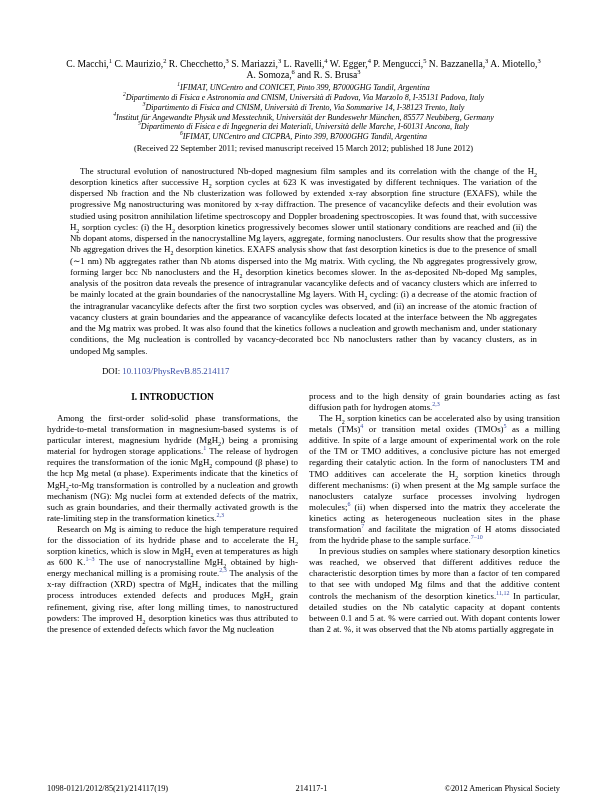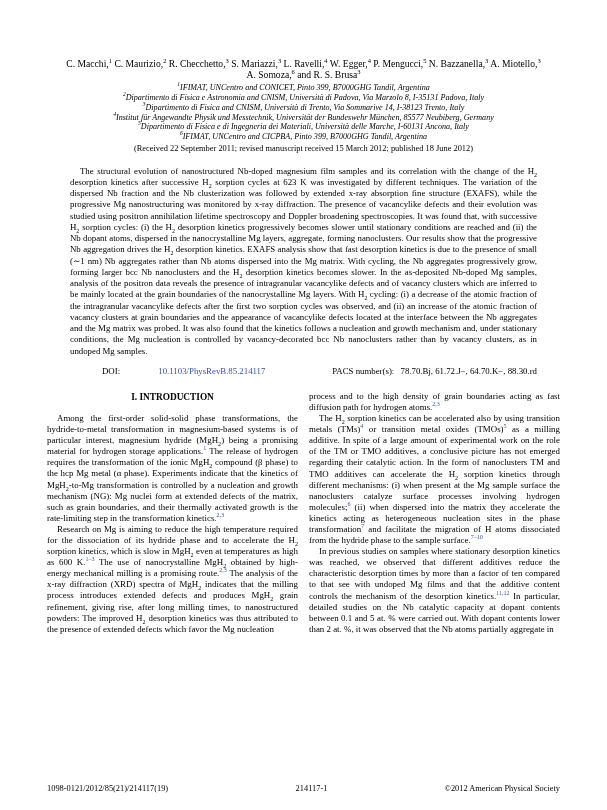--- a/index.html
+++ b/index.html
@@ -26,21 +26,21 @@
   .abstract{
     width:467px; margin:13px auto 0;
     font-size:8.8px; line-height:11.25px; text-align:justify; text-indent:10px;
   }
   .doi-row{
     width:467px; margin:9px auto 0;
     font-size:8.8px; display:flex; align-items:baseline;
     padding-left:32px; box-sizing:border-box;
   }
   .doi-row .pacs{ margin-left:auto; }
-  a.doi-link{ color:var(--link); text-decoration:none; cursor:pointer;margin-left:36px; }
+  a.doi-link{ color:var(--link); text-decoration:none; cursor:pointer; }
   .pacs-label{ margin-right:4px; }
   .cols{ display:flex; gap:11px; margin:15px 47px 0; }
   .col{ flex:1; font-size:8.9px; line-height:11.1px; text-align:justify; }
   .col p{ margin:0; text-indent:10px; }
   .col p.noindent{ text-indent:0; }
   .sec-head{ text-align:center; font-weight:bold; font-size:9.3px; margin:1px 0 10px 0; }
   sup,sub{ font-size:68%; line-height:0; }
   sup.cite{ color:var(--link); }
   .footer{
     position:absolute; left:47px; right:47px; bottom:26px;
@@ -70,21 +70,20 @@
     <div><sup>5</sup>Dipartimento di Fisica e di Ingegneria dei Materiali, Università delle Marche, I-60131 Ancona, Italy</div>
     <div><sup>6</sup>IFIMAT, UNCentro and CICPBA, Pinto 399, B7000GHG Tandil, Argentina</div>
   </div>
 
   <div class="received">(Received 22 September 2011; revised manuscript received 15 March 2012; published 18 June 2012)</div>
 
   <div class="abstract">The structural evolution of nanostructured Nb-doped magnesium film samples and its correlation with the change of the H<sub>2</sub> desorption kinetics after successive H<sub>2</sub> sorption cycles at 623 K was investigated by different techniques. The variation of the dispersed Nb fraction and the Nb clusterization was followed by extended x-ray absorption fine structure (EXAFS), while the progressive Mg nanostructuring was monitored by x-ray diffraction. The presence of vacancylike defects and their evolution was studied using positron annihilation lifetime spectroscopy and Doppler broadening spectroscopies. It was found that, with successive H<sub>2</sub> sorption cycles: (i) the H<sub>2</sub> desorption kinetics progressively becomes slower until stationary conditions are reached and (ii) the Nb dopant atoms, dispersed in the nanocrystalline Mg layers, aggregate, forming nanoclusters. Our results show that the progressive Nb aggregation drives the H<sub>2</sub> desorption kinetics. EXAFS analysis show that fast desorption kinetics is due to the presence of small (∼1 nm) Nb aggregates rather than Nb atoms dispersed into the Mg matrix. With cycling, the Nb aggregates progressively grow, forming larger bcc Nb nanoclusters and the H<sub>2</sub> desorption kinetics becomes slower. In the as-deposited Nb-doped Mg samples, analysis of the positron data reveals the presence of intragranular vacancylike defects and of vacancy clusters which are inferred to be mainly located at the grain boundaries of the nanocrystalline Mg layers. With H<sub>2</sub> cycling: (i) a decrease of the atomic fraction of the intragranular vacancylike defects after the first two sorption cycles was observed, and (ii) an increase of the atomic fraction of vacancy clusters at grain boundaries and the appearance of vacancylike defects located at the interface between the Nb aggregates and the Mg matrix was probed. It was also found that the kinetics follows a nucleation and growth mechanism and, under stationary conditions, the Mg nucleation is controlled by vacancy-decorated bcc Nb nanoclusters rather than by vacancy clusters, as in undoped Mg samples.</div>
 
   <div class="doi-row">
     <span>DOI:</span>&nbsp;<a class="doi-link">10.1103/PhysRevB.85.214117</a>
-    <span class="pacs"><span class="pacs-label">PACS number(s):</span> <span>78.70.Bj, 61.72.J−, 64.70.K−, 88.30.rd</span></span>
   </div>
 
   <div class="cols">
     <div class="col">
       <div class="sec-head">I. INTRODUCTION</div>
       <p>Among the first-order solid-solid phase transformations, the hydride-to-metal transformation in magnesium-based systems is of particular interest, magnesium hydride (MgH<sub>2</sub>) being a promising material for hydrogen storage applications.<sup class="cite">1</sup> The release of hydrogen requires the transformation of the ionic MgH<sub>2</sub> compound (β phase) to the hcp Mg metal (α phase). Experiments indicate that the kinetics of MgH<sub>2</sub>-to-Mg transformation is controlled by a nucleation and growth mechanism (NG): Mg nuclei form at extended defects of the matrix, such as grain boundaries, and their thermally activated growth is the rate-limiting step in the transformation kinetics.<sup class="cite">2,3</sup></p>
       <p>Research on Mg is aiming to reduce the high temperature required for the dissociation of its hydride phase and to accelerate the H<sub>2</sub> sorption kinetics, which is slow in MgH<sub>2</sub> even at temperatures as high as 600 K.<sup class="cite">1–3</sup> The use of nanocrystalline MgH<sub>2</sub> obtained by high-energy mechanical milling is a promising route.<sup class="cite">2,3</sup> The analysis of the x-ray diffraction (XRD) spectra of MgH<sub>2</sub> indicates that the milling process introduces extended defects and produces MgH<sub>2</sub> grain refinement, giving rise, after long milling times, to nanostructured powders: The improved H<sub>2</sub> desorption kinetics was thus attributed to the presence of extended defects which favor the Mg nucleation</p>
     </div>
     <div class="col">
       <p class="noindent">process and to the high density of grain boundaries acting as fast diffusion path for hydrogen atoms.<sup class="cite">2,3</sup></p>

